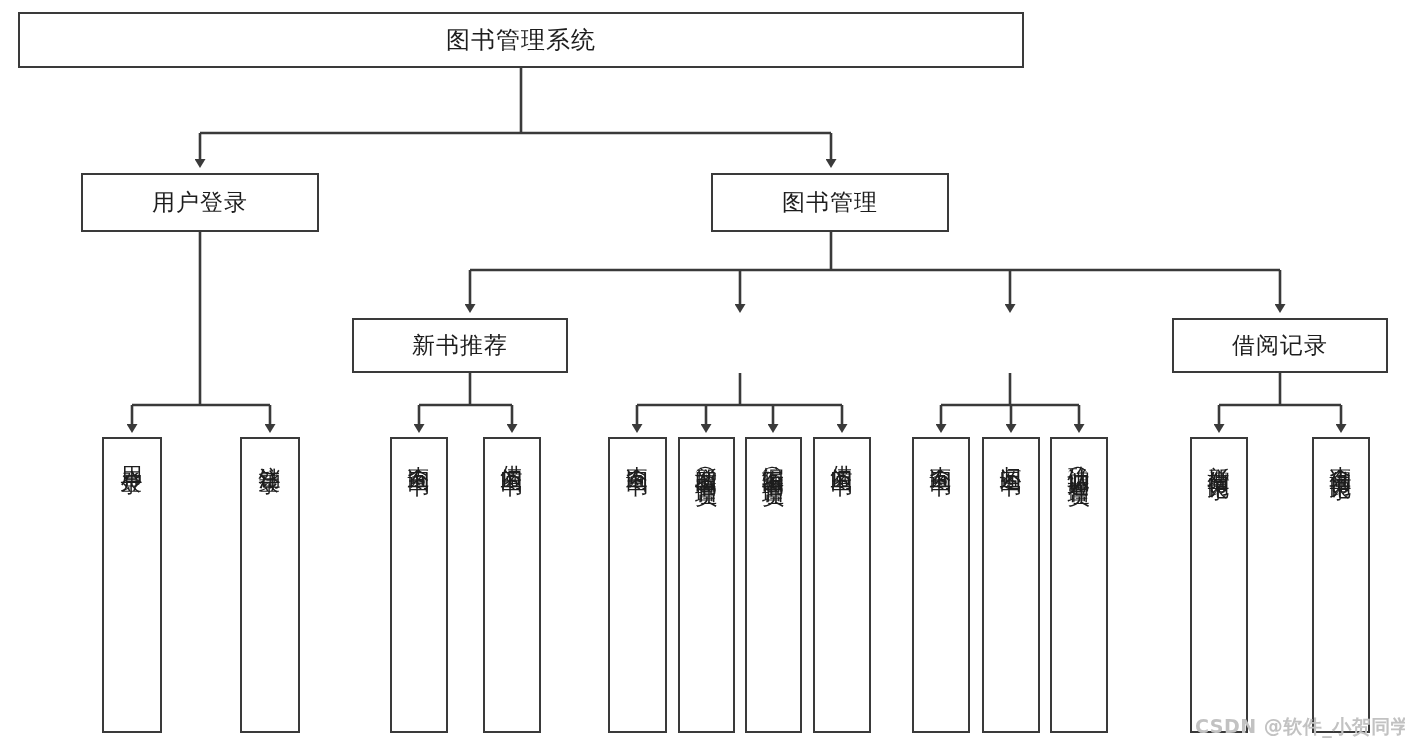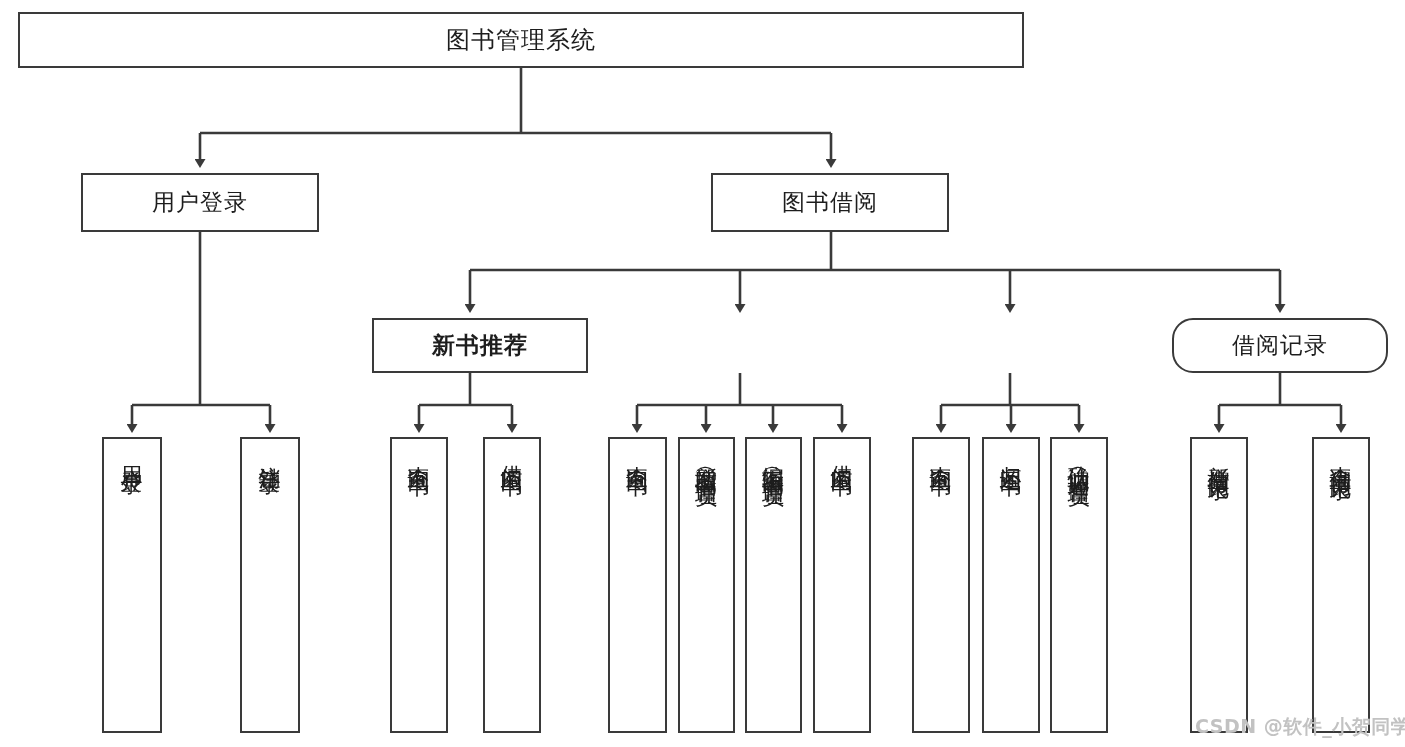--- a/index.html
+++ b/index.html
@@ -130,27 +130,27 @@
   </svg>
 
   <div class="node root horiz" style="left:18px; top:12px; width:1006px; height:56px;">
     <span class="lbl">图书管理系统</span>
   </div>
 
   <div class="node horiz" style="left:81px; top:173px; width:238px; height:59px;">
     <span class="lbl">用户登录</span>
   </div>
   <div class="node horiz" style="left:711px; top:173px; width:238px; height:59px;">
-    <span class="lbl">图书借阅</span>
+    <span class="lbl">图书管理</span>
   </div>
 
-  <div class="node horiz" style="left:372px; top:318px; width:216px; height:55px;font-weight:bold;">
+  <div class="node horiz" style="left:352px; top:318px; width:216px; height:55px;">
     <span class="lbl">新书推荐</span>
   </div>
-  <div class="node horiz" style="left:1172px; top:318px; width:216px; height:55px;border-radius:21px;">
+  <div class="node horiz" style="left:1172px; top:318px; width:216px; height:55px;">
     <span class="lbl">借阅记录</span>
   </div>
 
   <div class="node vert" style="left:102px; top:437px; width:60px; height:296px;">
     <span class="lbl">用户登录</span>
   </div>
   <div class="node vert" style="left:240px; top:437px; width:60px; height:296px;">
     <span class="lbl">注销登录</span>
   </div>
 

